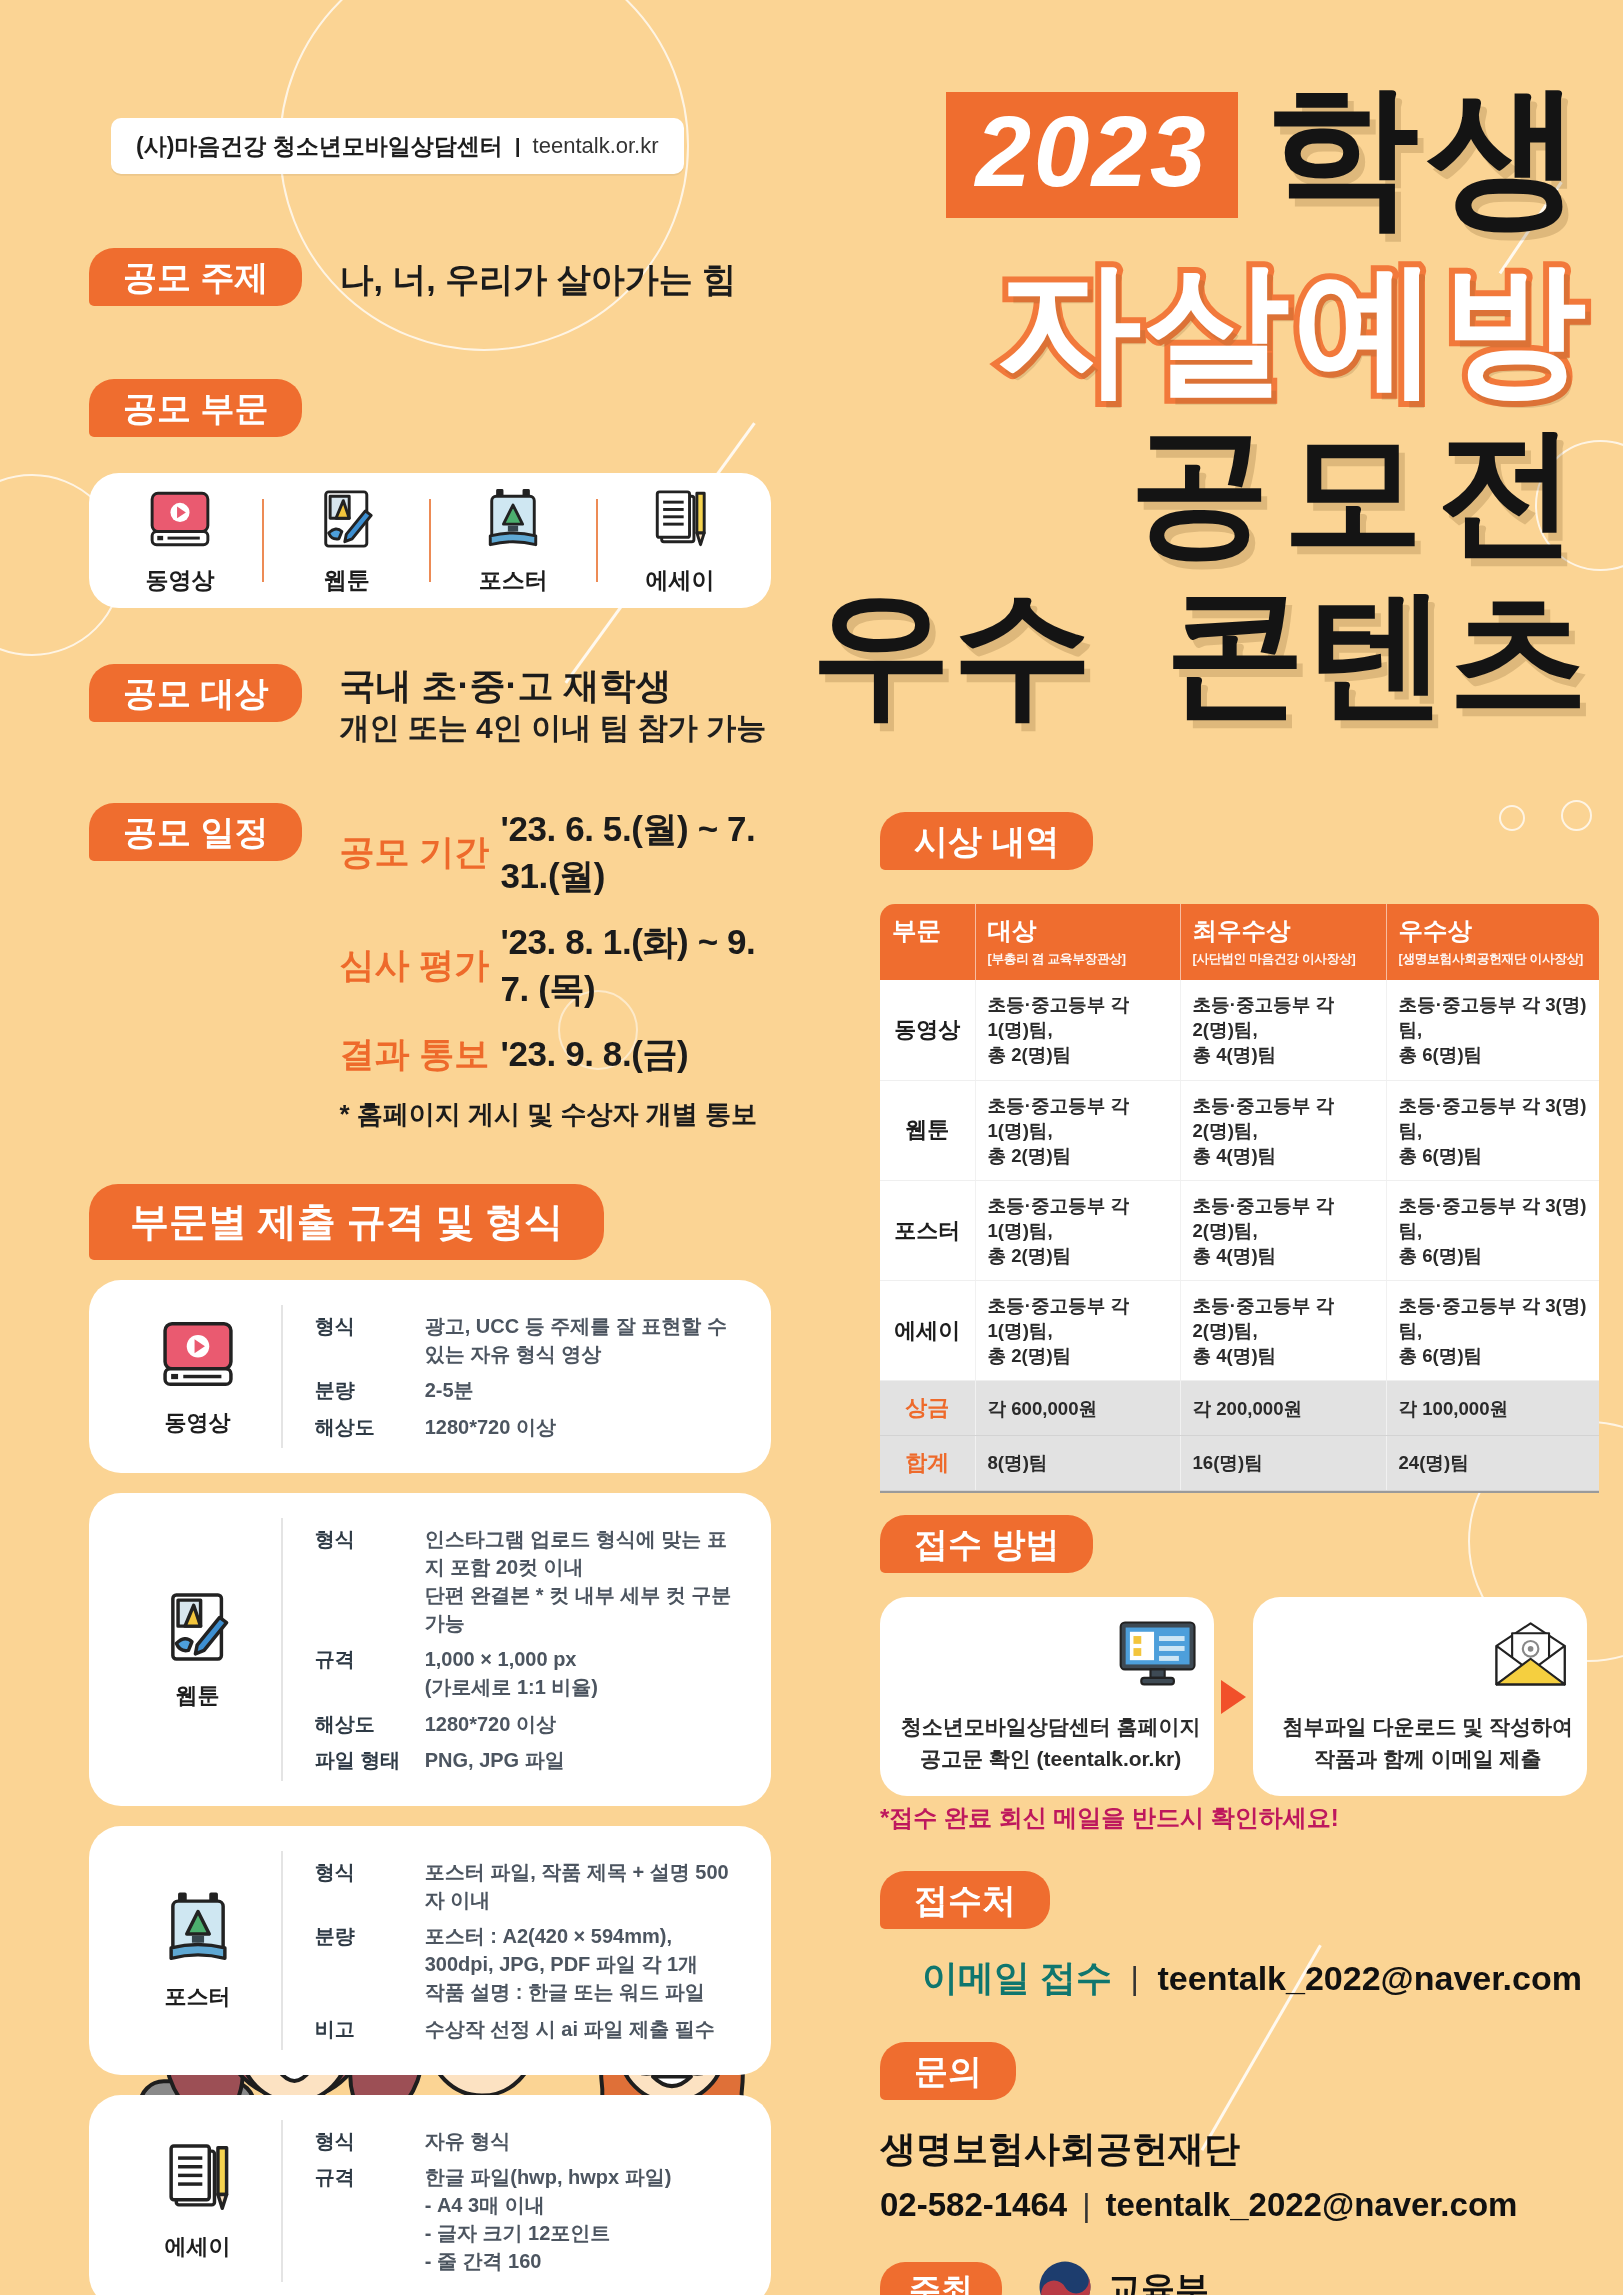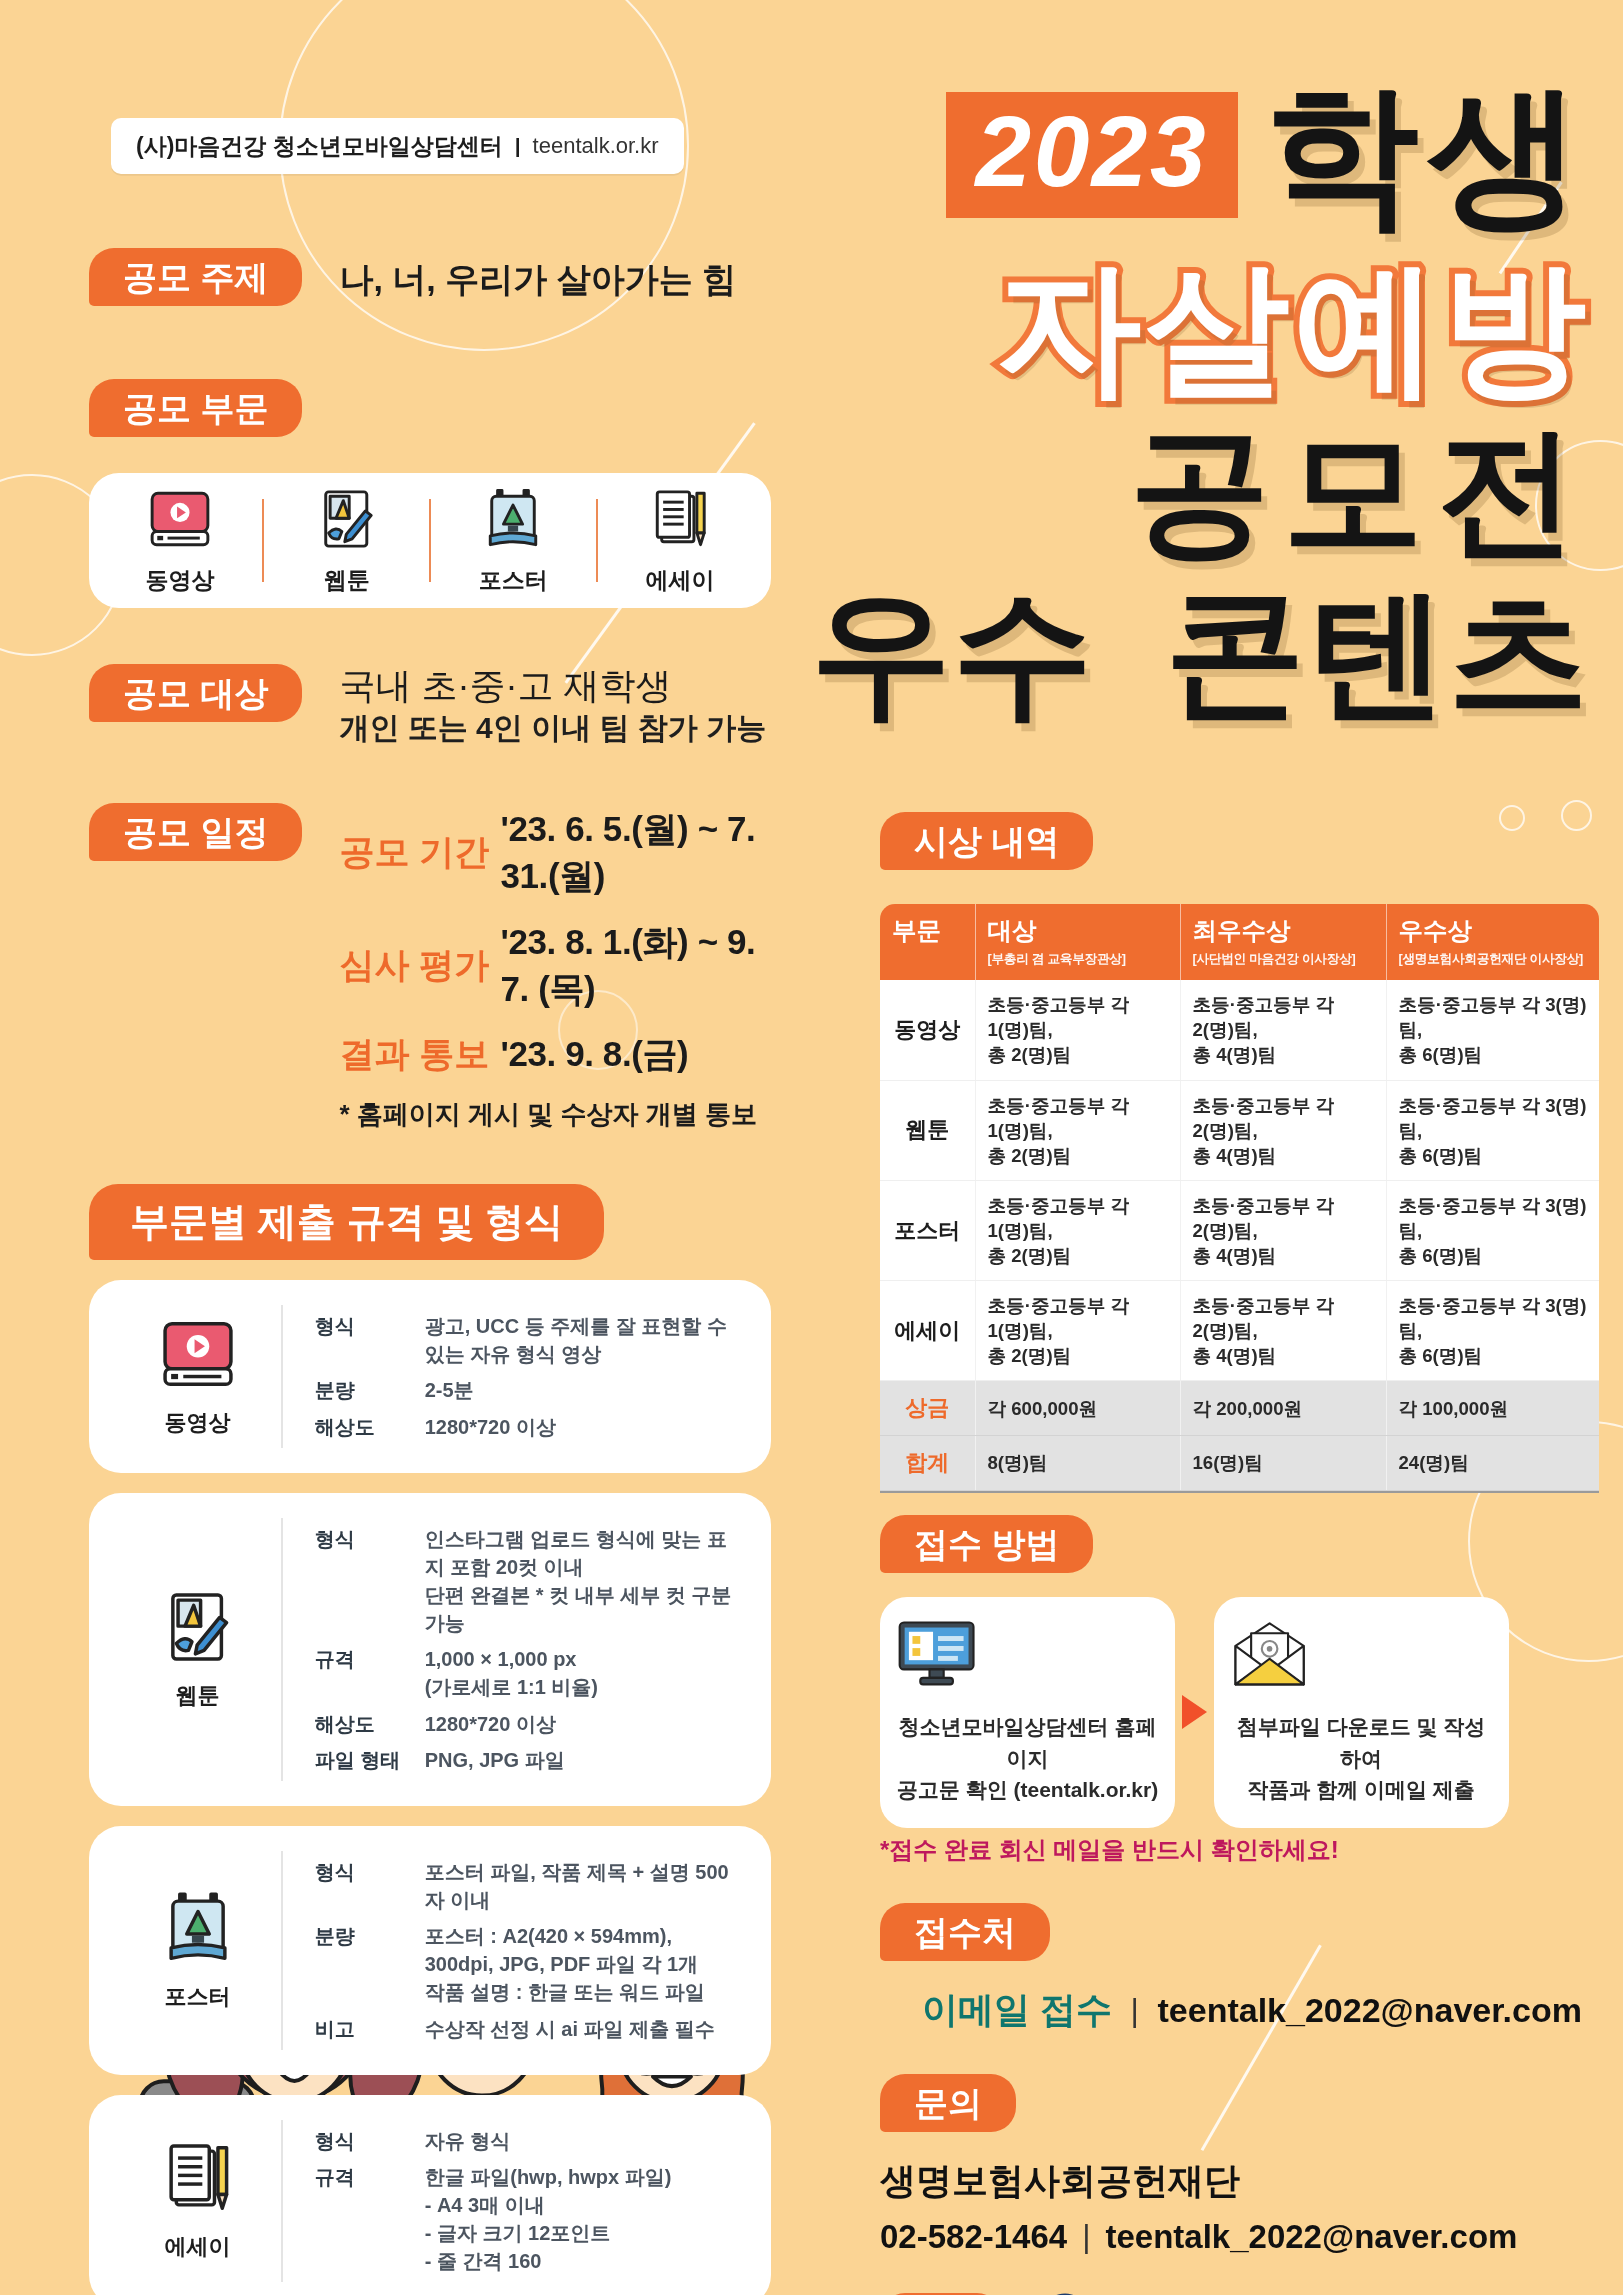--- a/index.html
+++ b/index.html
@@ -43,21 +43,21 @@
   .topic-text{font-size:34px;font-weight:800;color:#1b1b1b;line-height:1.2;padding-top:5px;}
 
   .sec-cat{margin-top:73px;display:block;}
   .cat-card{margin-top:36px;background:#fff;border-radius:30px;height:135px;display:flex;align-items:center;justify-content:space-around;padding:0 8.5px;}
   .cat-item{flex:1;display:flex;flex-direction:column;align-items:center;gap:10px;}
   .cat-item svg{height:66px;}
   .cat-label{font-size:23px;font-weight:800;color:#1d1d1d;}
   .cat-sep{width:1.7px;height:83px;background:#ED8B55;flex-shrink:0;}
 
   .sec-target{margin-top:56px;}
-  .target-line1{font-size:36px;font-weight:400;color:#1b1b1b;line-height:1.2;}
+  .target-line1{font-size:36px;font-weight:700;color:#1b1b1b;line-height:1.2;}
   .target-line2{margin-top:0;font-size:30px;font-weight:700;color:#1f1f1f;}
 
   .sec-sched{margin-top:54px;}
   .sched-rows{padding-top:3.4px;}
   .sched-row{display:flex;align-items:center;margin-bottom:18.6px;}
   .sched-label{width:161px;font-size:35px;font-weight:800;color:#EE6A2B;flex-shrink:0;}
   .sched-value{font-size:35px;font-weight:800;color:#1b1b1b;letter-spacing:-0.4px;}
   .sched-note{margin-top:6.8px;font-size:26px;font-weight:700;color:#1b1b1b;}
 
   .specs-badge{margin-top:52px;}
@@ -84,22 +84,22 @@
   .th-sub{font-size:12.7px;font-weight:600;opacity:.95;display:block;margin-top:6.8px;white-space:nowrap;letter-spacing:-0.3px;}
   .awards tbody td{background:#fff;padding:12px 12px;font-size:18.6px;font-weight:600;color:#2a2a2a;
                    line-height:1.35;white-space:pre-line;border-bottom:1.7px solid #efefef;vertical-align:middle;}
   .awards tbody td + td{border-left:1.7px solid #f1f1f1;}
   .awards tbody td.rowlabel{font-size:22px;font-weight:800;color:#1d1d1d;text-align:center;white-space:nowrap;}
   .awards tr.hl td{background:#E2E2E2;border-bottom:1.7px solid #d3d3d3;}
   .awards tr.hl td.rowlabel{color:#EE6A2B;}
 
   .apply-badge{margin-top:22px;}
   .apply-steps{margin-top:24px;display:flex;align-items:center;gap:6.8px;}
-  .step-box{background:#fff;border-radius:27px;width:295px;padding:22px 13.5px;display:flex;flex-direction:column;
-            align-items:flex-start;gap:18.6px;box-sizing:border-box;}
+  .step-box{background:#fff;border-radius:27px;width:334px;padding:22px 13.5px;display:flex;flex-direction:column;
+            align-items:flex-end;gap:18.6px;box-sizing:border-box;}
   .step-box svg{height:71px;}
   .step-text{font-size:21px;font-weight:700;color:#2b2b2b;text-align:center;line-height:1.5;white-space:pre-line;}
   .apply-arrow{width:0;height:0;border-top:17px solid transparent;border-bottom:17px solid transparent;
                border-left:25px solid #F1502A;flex-shrink:0;}
   .apply-note{margin-top:6px;font-size:24px;font-weight:800;color:#be185d;}
 
   .inbox-badge{margin-top:37px;}
   .inbox-line{margin-top:25px;display:flex;align-items:center;gap:18.6px;}
   .inbox-label{font-size:36px;font-weight:800;color:#0f766e;margin-left:42px;}
   .line-div{font-size:32px;font-weight:400;color:#333;}

